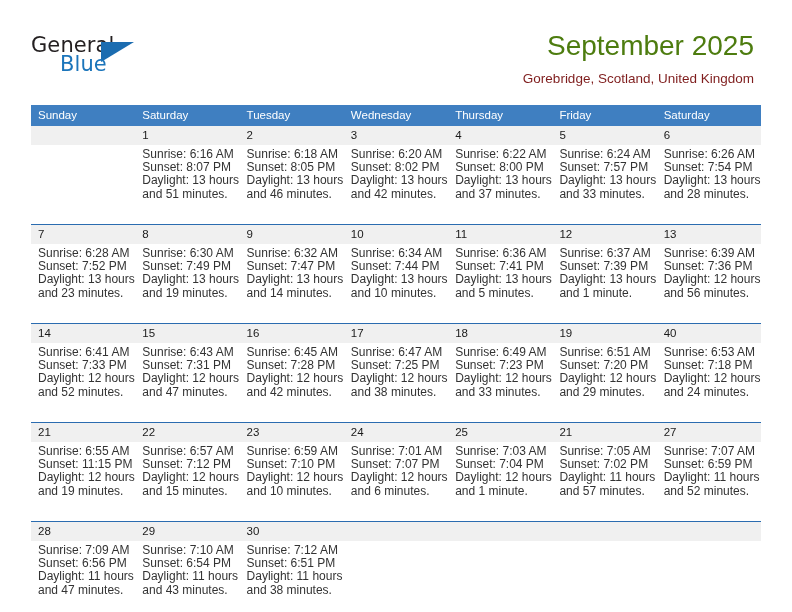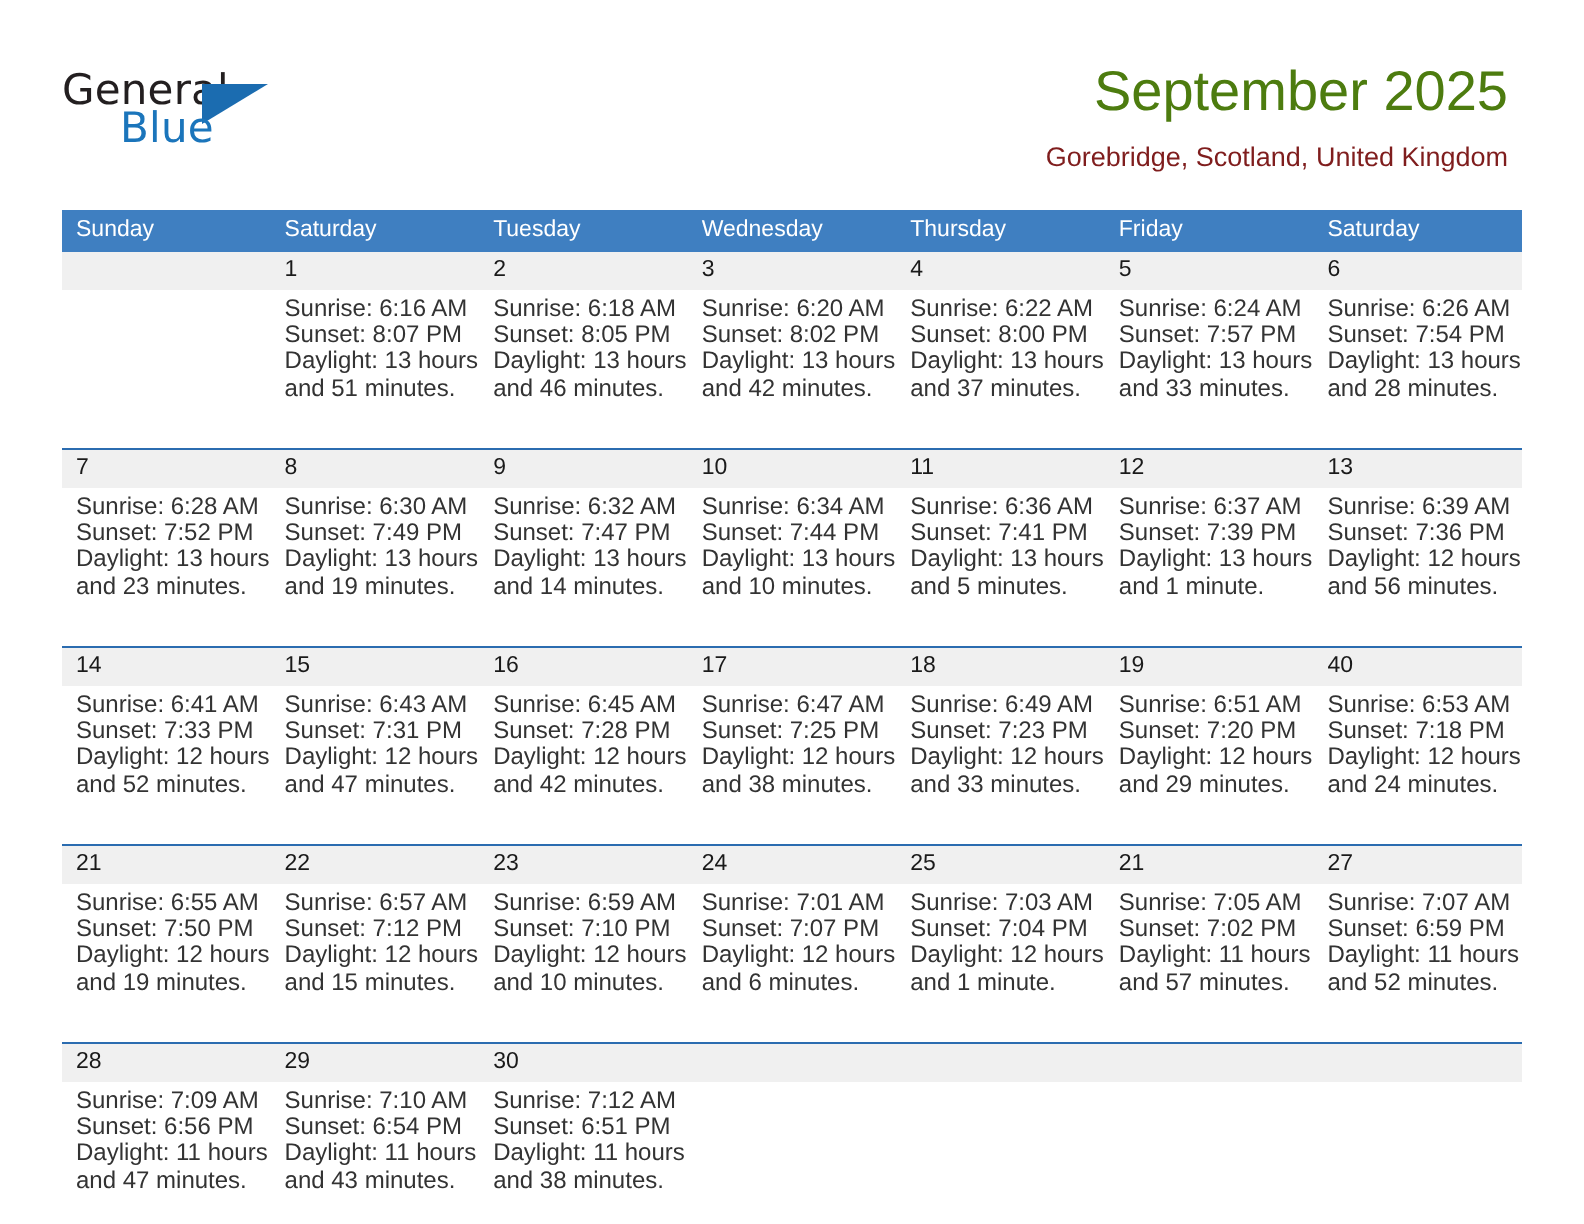--- a/index.html
+++ b/index.html
@@ -369,21 +369,21 @@
           <td><span>22</span></td>
           <td><span>23</span></td>
           <td><span>24</span></td>
           <td><span>25</span></td>
           <td><span>21</span></td>
           <td><span>27</span></td>
         </tr>
         <tr class="info-row">
           <td>
             <span class="info-line">Sunrise: 6:55 AM</span>
-            <span class="info-line">Sunset: 7:50 PM</span>
+            <span class="info-line">Sunset: 11:15 PM</span>
             <span class="info-line">Daylight: 12 hours</span>
             <span class="info-line">and 19 minutes.</span>
           </td>
           <td>
             <span class="info-line">Sunrise: 6:57 AM</span>
             <span class="info-line">Sunset: 7:12 PM</span>
             <span class="info-line">Daylight: 12 hours</span>
             <span class="info-line">and 15 minutes.</span>
           </td>
           <td>

